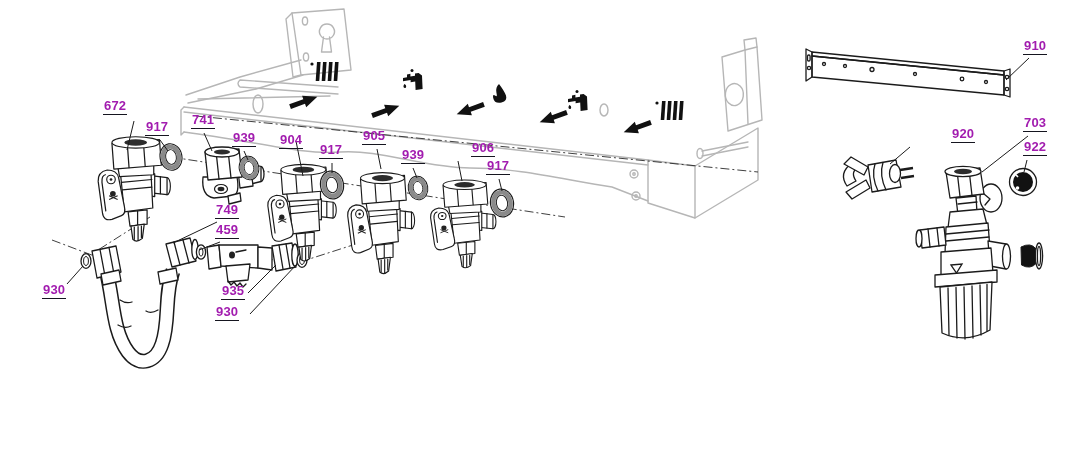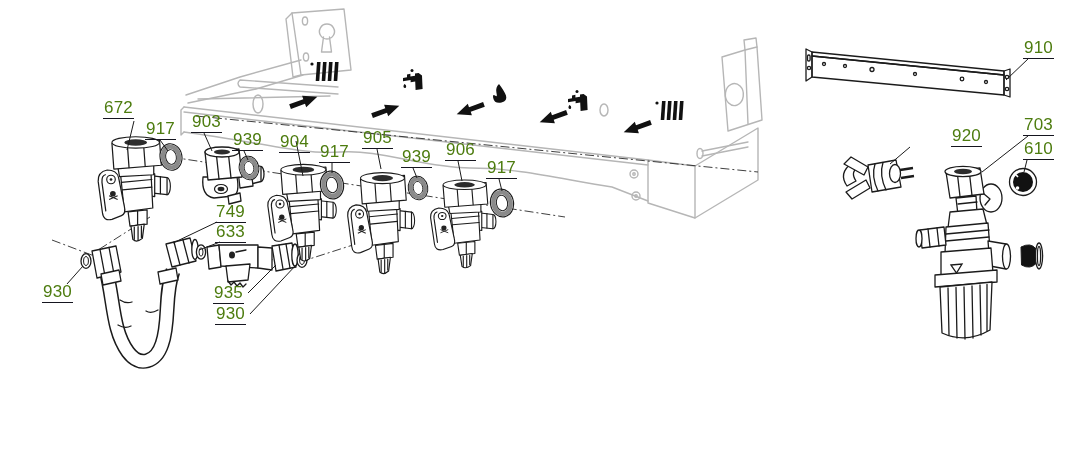--- a/index.html
+++ b/index.html
@@ -1,19 +1,19 @@
 <!DOCTYPE html>
 <html><head>
 <meta charset="utf-8">
 <style>
   html,body{margin:0;padding:0;background:#fff;}
   .stage{position:relative;width:1091px;height:460px;background:#ffffff;overflow:hidden;
          font-family:"Liberation Sans",sans-serif;}
   .stage svg{position:absolute;left:0;top:0;}
-  .plabel{position:absolute;font-size:17px;font-weight:normal;color:#4d7c0f;
+  .plabel{position:absolute;font-size:13px;font-weight:bold;color:#a21caf;
           line-height:1.0;padding:0 1px 2px 1px;border-bottom:1.7px solid #15151f;
           letter-spacing:.2px;white-space:nowrap;}
   .ink{stroke:#1b1b1b;fill:none;stroke-width:1.3;stroke-linejoin:round;stroke-linecap:round;}
   .inkw{stroke:#1b1b1b;fill:#ffffff;stroke-width:1.3;stroke-linejoin:round;}
   .gray{stroke:#b6b6b6;fill:none;stroke-width:1.4;stroke-linejoin:round;stroke-linecap:round;}
   .dashdot{stroke:#2a2a2a;stroke-width:0.9;fill:none;stroke-dasharray:9 3 2 3;}
 </style>
 </head>
 <body>
 
@@ -296,31 +296,31 @@
     <path d="M67,284 L83,266"></path>
     <path d="M217,222 L173,243"></path>
     <path d="M220,242 L199,250"></path>
     <path d="M248,293 L276,265"></path>
     <path d="M250,314 L297,264"></path>
   </g>
 </svg>
 
 <div class="plabel" style="left:103px;top:99px">672</div>
 <div class="plabel" style="left:145px;top:120px">917</div>
-<div class="plabel" style="left:191px;top:113px">903</div>
+<div class="plabel" style="left:191px;top:113px">741</div>
 <div class="plabel" style="left:232px;top:131px">939</div>
 <div class="plabel" style="left:279px;top:133px">904</div>
 <div class="plabel" style="left:319px;top:143px">917</div>
 <div class="plabel" style="left:362px;top:129px">905</div>
 <div class="plabel" style="left:401px;top:148px">939</div>
-<div class="plabel" style="left:445px;top:141px">906</div>
+<div class="plabel" style="left:471px;top:141px">906</div>
 <div class="plabel" style="left:486px;top:159px">917</div>
 <div class="plabel" style="left:1023px;top:39px">910</div>
 <div class="plabel" style="left:951px;top:127px">920</div>
 <div class="plabel" style="left:1023px;top:116px">703</div>
-<div class="plabel" style="left:1023px;top:140px">610</div>
+<div class="plabel" style="left:1023px;top:140px">922</div>
 <div class="plabel" style="left:42px;top:283px">930</div>
 <div class="plabel" style="left:215px;top:203px">749</div>
-<div class="plabel" style="left:215px;top:223px">633</div>
-<div class="plabel" style="left:213px;top:284px">935</div>
+<div class="plabel" style="left:215px;top:223px">459</div>
+<div class="plabel" style="left:221px;top:284px">935</div>
 <div class="plabel" style="left:215px;top:305px">930</div>
 
 </div>
 
 </body></html>

